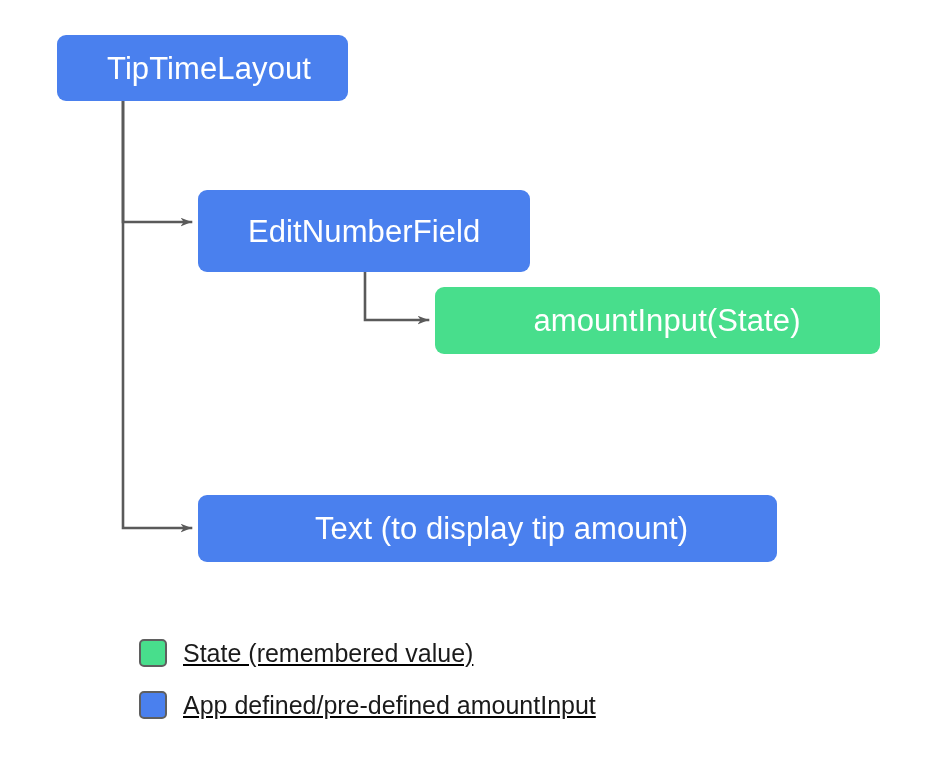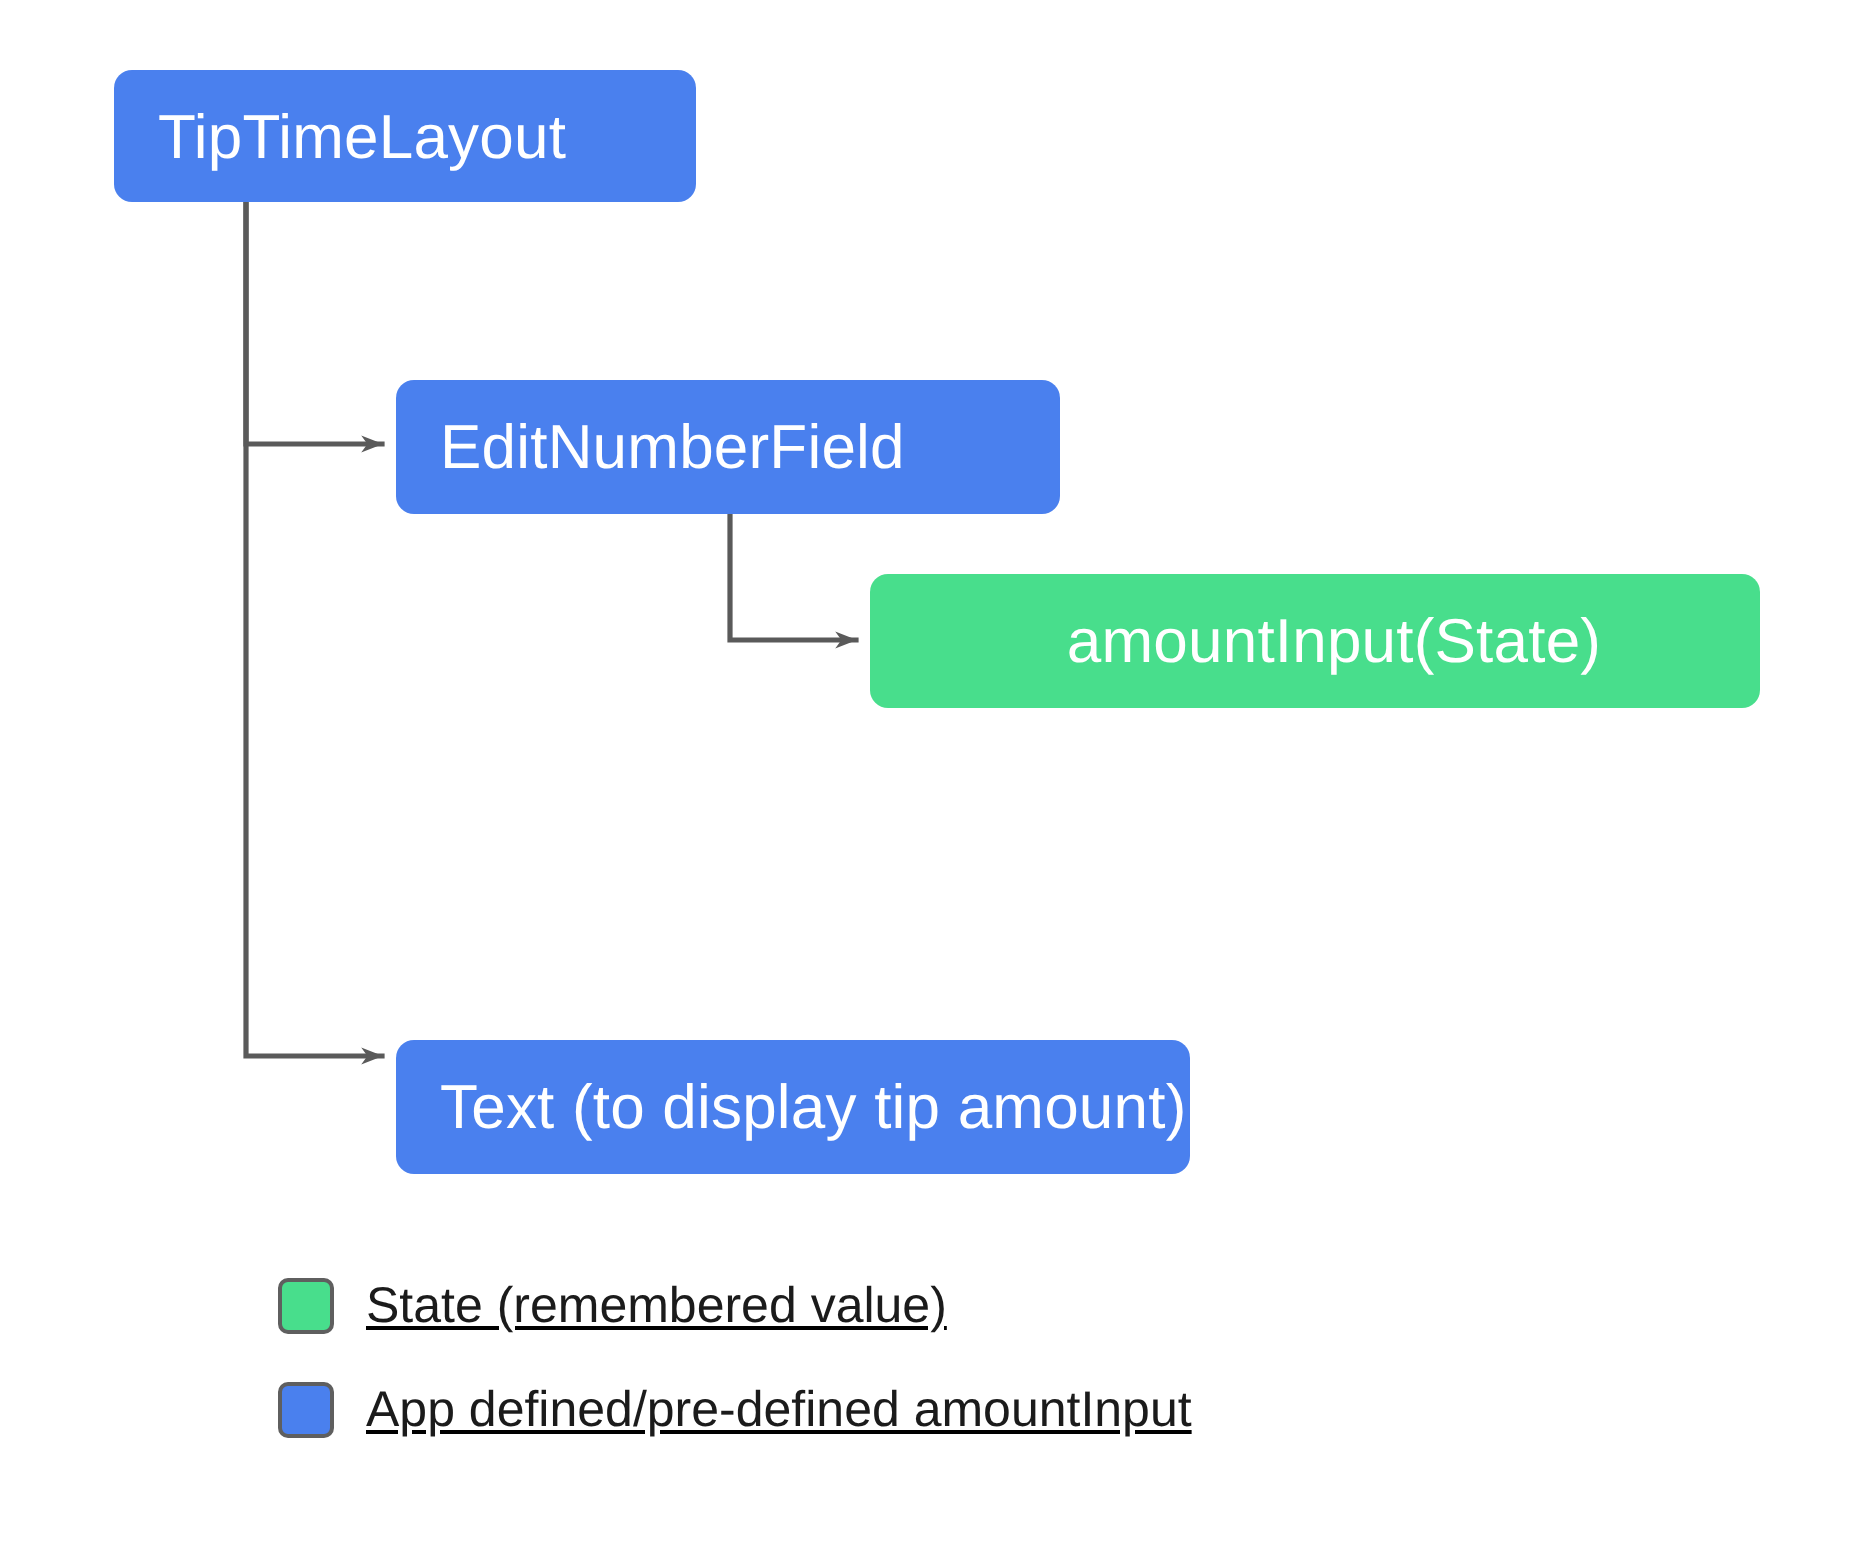--- a/index.html
+++ b/index.html
@@ -32,36 +32,36 @@
     box-sizing: border-box;
     border-radius: 9px;
     display: flex;
     align-items: center;
     color: #ffffff;
     font-size: 31px;
     line-height: 1;
     letter-spacing: 0.1px;
     white-space: nowrap;
   }
-  .node.blue { background: #4a80ee; }
+  .node.blue { background: #4a80ee; padding-left: 28px; }
   .node.green { background: #48de8c; padding-left: 19px; }
   .node.align-left { justify-content: flex-start; }
   .node.align-center { justify-content: center; }
   .node .node-label {
     padding: 0 22px;
   }
   .node.align-center .node-label {
     padding: 0;
   }
 
   
   #node-tiptimelayout { left: 57px;  top: 35px;  width: 291px; height: 66px; }
-  #node-editnumberfield { left: 198px; top: 190px; width: 332px; height: 67px; }
+  #node-editnumberfield { left: 198px; top: 190px; width: 332px; height: 82px; }
   #node-amountinput    { left: 435px; top: 287px; width: 445px; height: 67px; }
-  #node-text           { left: 198px; top: 520px; width: 397px; height: 67px; }
+  #node-text           { left: 198px; top: 495px; width: 579px; height: 67px; justify-content: center; }
 
   
   #legend {
     position: absolute;
     left: 139px;
     top: 627px;
     width: 620px;
   }
   .legend-row {
     display: flex;

